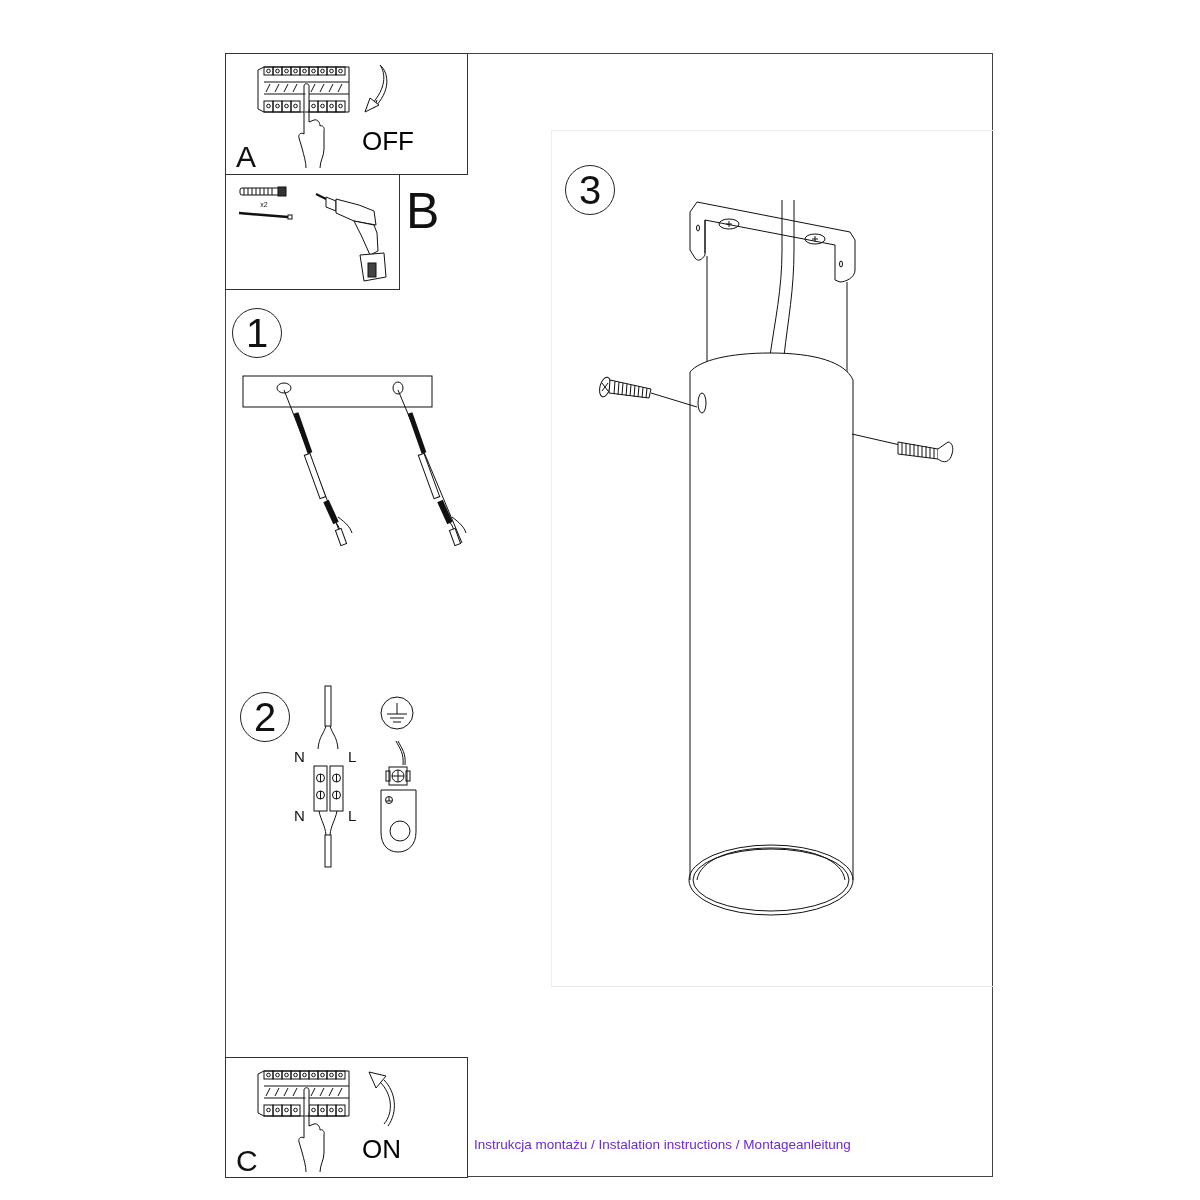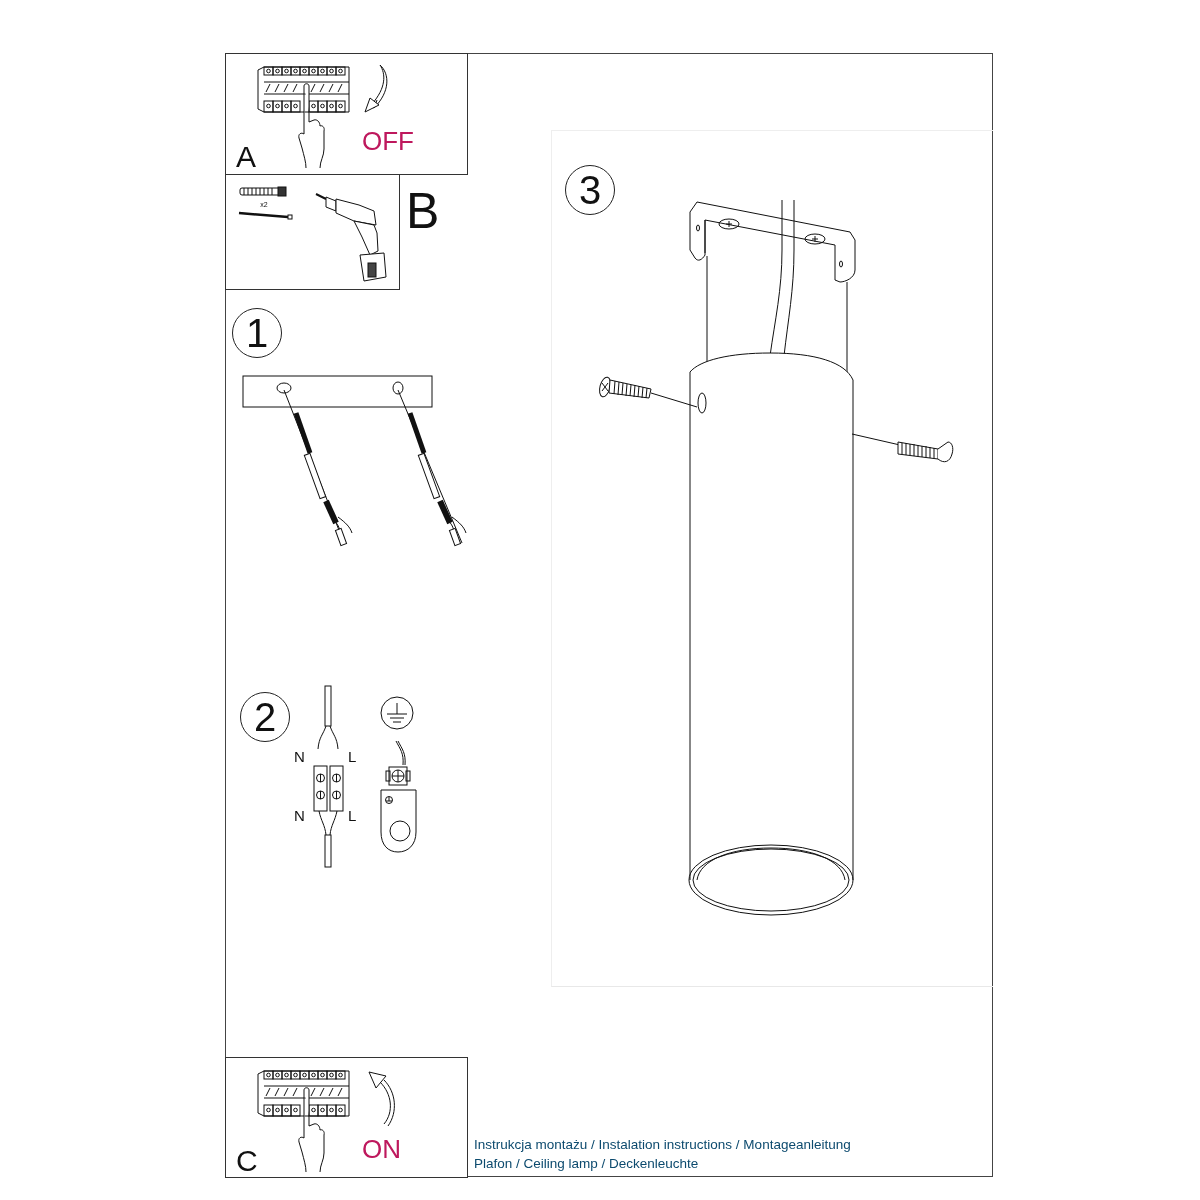--- a/index.html
+++ b/index.html
@@ -2,24 +2,24 @@
 <html><head>
 <meta charset="utf-8">
 <style>
   html,body{margin:0;padding:0;background:#ffffff;}
   body{width:1200px;height:1200px;position:relative;overflow:hidden;font-family:"Liberation Sans",sans-serif;color:#111;}
   .abs{position:absolute;}
   .frame{left:225px;top:53px;width:768px;height:1124px;border:1.5px solid #444;box-sizing:border-box;}
   .box{border:1.2px solid #333;box-sizing:border-box;background:#fff;}
   .letter{font-size:30px;line-height:1;color:#111;}
   .big-letter{font-size:50px;line-height:1;color:#111;}
-  .word{font-size:26px;line-height:1;color:#be185d;}
+  .word{font-size:26px;line-height:1;color:#000000;}
   .step-circle{width:50px;height:50px;border:1.3px solid #222;border-radius:50%;box-sizing:border-box;display:flex;align-items:center;justify-content:center;font-size:40px;line-height:1;color:#111;background:#fff;}
   .panel3{left:551px;top:130px;width:442px;height:857px;border-left:1px solid #eee;border-top:1px solid #eee;border-bottom:1.5px solid #e8e8e8;box-sizing:border-box;}
-  .footer-text{font-size:13.5px;line-height:19px;color:#0c4a6e;}
+  .footer-text{font-size:13.5px;line-height:19px;color:#6d28d9;}
   svg{position:absolute;overflow:visible;}
   .nl{font-size:15px;color:#111;}
 </style>
 </head>
 <body>
 
 <div class="abs frame"></div>
 
 <div class="abs box" style="left:225px;top:53px;width:243px;height:122px;">
   <svg style="left:28px;top:10px;" width="100" height="105" viewBox="0 0 100 105">
@@ -267,14 +267,13 @@
   <svg style="left:138px;top:10px;" width="36" height="60" viewBox="0 0 36 60">
     <path d="M20 56 C30 44 28 26 16 14 M24 58 C34 44 32 24 20 12" fill="none" stroke="#111" stroke-width="1"></path>
     <path d="M5 4 L22 8 L12 20 Z" fill="#fff" stroke="#111" stroke-width="1"></path>
   </svg>
   <span class="abs letter" style="left:10px;top:88px;">C</span>
   <span class="abs word" style="left:136px;top:78px;">ON</span>
 </div>
 
 <div class="abs footer-text" style="left:474px;top:1135px;">
   <div>Instrukcja montażu / Instalation instructions / Montageanleitung</div>
-  <div>Plafon / Ceiling lamp / Deckenleuchte</div>
 </div>
 
 </body></html>

